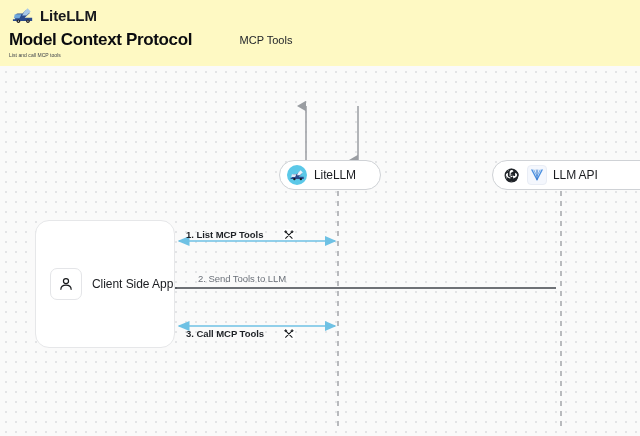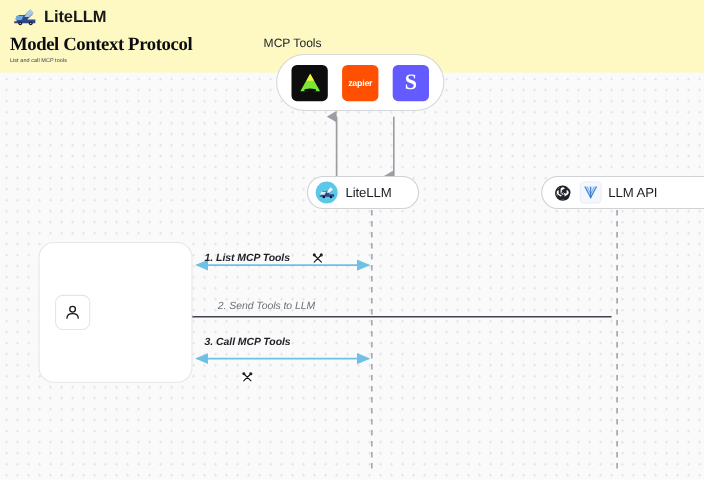--- a/index.html
+++ b/index.html
@@ -24,21 +24,20 @@
   }
   .brand-logo { width: 22px; height: 16px; display:block; }
   .brand-name {
     font-size: 15px; font-weight: 600; color: #17181c;
     letter-spacing: -0.1px;
   }
   .page-title {
     position: absolute; left: 9px; top: 30px;
     font-size: 17px; font-weight: 700; color: #0b0c0f;
     letter-spacing: -0.35px;
-    font-family: Liberation Serif, serif;
   }
   .page-subtitle {
     position: absolute; left: 9px; top: 52px;
     font-size: 5px; color: #3d4148; letter-spacing: 0.05px;
   }
 
   
   .canvas {
     position: absolute; left: 0; top: 66px;
     width: 640px; height: 370px;
@@ -137,38 +136,37 @@
   }
   .client-text {
     font-size: 12px; color: #1b1d21; letter-spacing: -0.05px;
   }
 
   
   .arrow-label {
     position: absolute;
     display: flex; align-items: center; gap: 20px;
     white-space: nowrap;
-    font-style: italic;
   }
   .arrow-label .txt {
     font-size: 9.5px; font-weight: 600; color: #1d2025;
     letter-spacing: -0.05px;
   }
   .arrow-label.muted .txt {
     font-weight: 500; color: #6b7079; margin-left: 12px;
   }
   .tools-glyph {
     width: 11px; height: 11px;
     border-radius: 2px; background: #ffffff;
     display: flex; align-items: center; justify-content: center;
     flex: none;
   }
   .lbl1 { left: 186px; top: 229px; }
   .lbl2 { left: 186px; top: 273px; }
-  .lbl3 { left: 186px; top: 306px; flex-direction: column; }
+  .lbl3 { left: 186px; top: 328px; }
 </style>
 </head>
 <body>
 
 <div id="root">
 
   <div class="brand">
     <span>
       <svg class="brand-logo" viewBox="0 0 24 17">
         <path d="M1 12h2.2l1.1-4.6a2 2 0 0 1 1.9-1.5h5.3l3.2-3.4a1.6 1.6 0 0 1 2.4 0l2.3 2.6-5.6 5.2H22V14H1z" fill="#2b4a8b"></path>
@@ -215,35 +213,20 @@
 
     <line x1="179" y1="241" x2="335" y2="241" stroke="#6ec1e4" stroke-width="1.5" marker-start="url(#ar-blue-l)" marker-end="url(#ar-blue-r)"></line>
 
     <line x1="556" y1="288" x2="176" y2="288" stroke="#3f434a" stroke-width="1.4" marker-end="url(#ar-dark-l)"></line>
 
     <line x1="179" y1="326" x2="335" y2="326" stroke="#6ec1e4" stroke-width="1.5" marker-start="url(#ar-blue-l)" marker-end="url(#ar-blue-r)"></line>
   </svg>
 
   <div class="mcp-label">MCP Tools</div>
 
-  <div class="node mcp-box">
-    <div class="tool-ico tool-aim">
-      <svg width="22" height="20" viewBox="0 0 22 20">
-        <path d="M11 2 L20 18 L2 18 Z" fill="#7ae832"></path>
-        <path d="M11 2 L14.5 8.5 L7.6 8.5 Z" fill="#f2f24a"></path>
-        <ellipse cx="11" cy="17" rx="5.5" ry="1.6" fill="#0d0d0d"></ellipse>
-      </svg>
-    </div>
-    <div class="tool-ico tool-zapier">
-      <span class="zapier-txt">zapier</span>
-    </div>
-    <div class="tool-ico tool-s">
-      <span class="s-txt">S</span>
-    </div>
-  </div>
 
   <div class="node node-litellm">
     <span class="avatar-circle">
       <svg width="15" height="11" viewBox="0 0 24 17">
         <path d="M1 12h2.2l1.1-4.6a2 2 0 0 1 1.9-1.5h5.3l3.2-3.4a1.6 1.6 0 0 1 2.4 0l2.3 2.6-5.6 5.2H22V14H1z" fill="#2b4a8b"></path>
         <path d="M3 6.6h7.4L8.2 11H2z" fill="#dfeaf6"></path>
         <path d="M13.6 3.2 17 0l3.4 3.6-4.6 4.3h-4.7z" fill="#eef4fb"></path>
         <circle cx="7" cy="14.2" r="1.9" fill="#16181b"></circle>
         <circle cx="17.4" cy="14.2" r="1.9" fill="#16181b"></circle>
       </svg>
@@ -271,20 +254,21 @@
     <span class="node-text">LLM API</span>
   </div>
 
   <div class="node node-client">
     <span class="client-ico">
       <svg width="16" height="16" viewBox="0 0 20 20">
         <circle cx="10" cy="6.4" r="3.2" fill="none" stroke="#16181b" stroke-width="1.5"></circle>
         <path d="M3.6 16.6c0-3.3 2.9-5.2 6.4-5.2s6.4 1.9 6.4 5.2" fill="none" stroke="#16181b" stroke-width="1.5" stroke-linecap="round"></path>
       </svg>
     </span>
+    <span class="client-text">Client Side App</span>
   </div>
 
   <div class="arrow-label lbl1">
     <span class="txt">1. List MCP Tools</span>
     <span class="tools-glyph">
       <svg width="10" height="10" viewBox="0 0 14 14">
         <path d="M2 2.2 L11.4 11.6 M11.6 2.2 L2.2 11.6" stroke="#15171a" stroke-width="1.5" stroke-linecap="round"></path>
         <circle cx="2.4" cy="2.4" r="1.3" fill="none" stroke="#15171a" stroke-width="1.3"></circle>
         <circle cx="11.3" cy="2.4" r="1.3" fill="none" stroke="#15171a" stroke-width="1.3"></circle>
       </svg>

